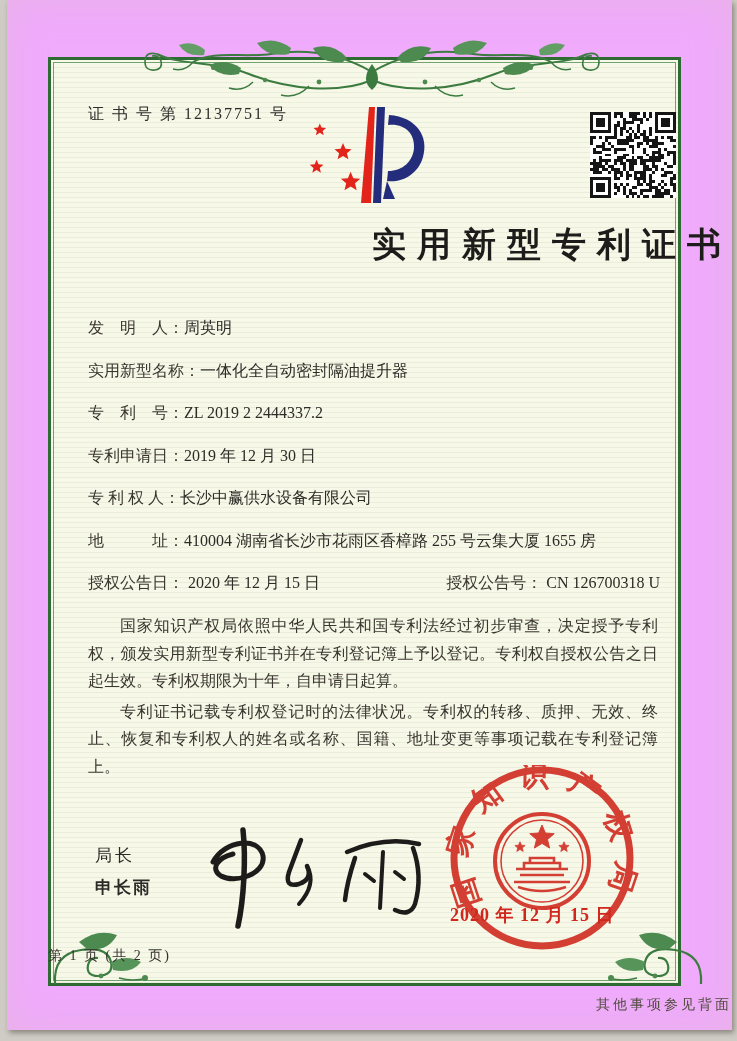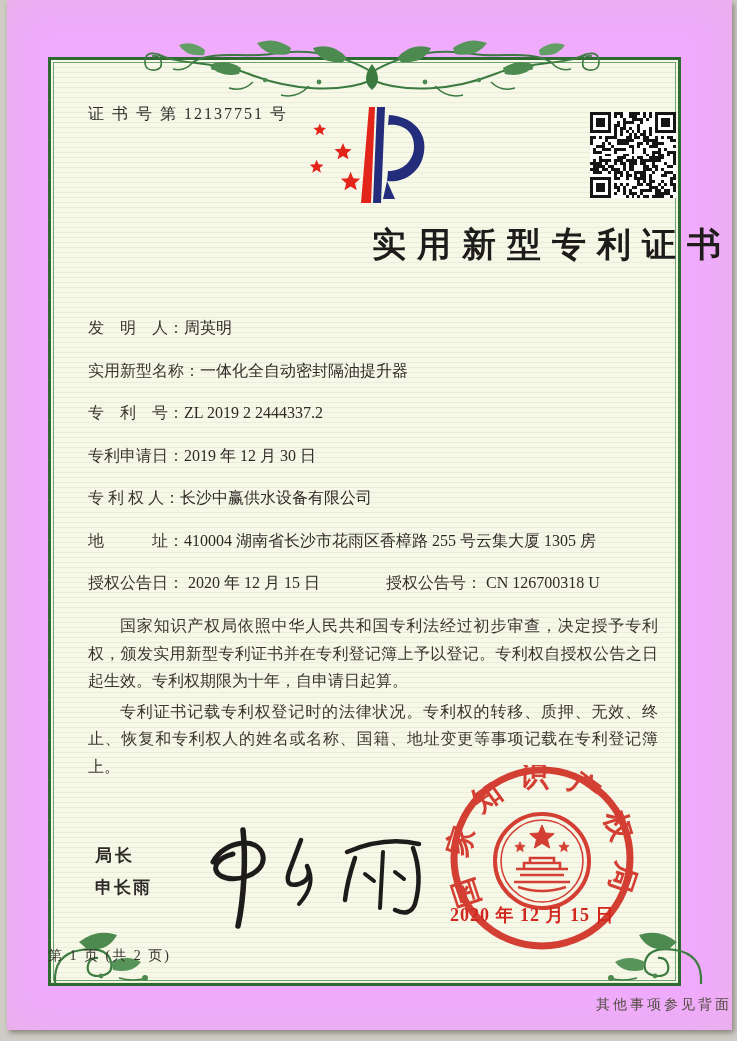--- a/index.html
+++ b/index.html
@@ -30,26 +30,26 @@
   .title{
     left:0;right:0;top:222px;text-align:right;
     font-size:34px;font-weight:bold;color:#1e1c1a;letter-spacing:11px;
     font-family:"DejaVu Serif","Liberation Serif",serif;
     border-radius:8px;
   }
   .fields{left:81px;top:316px;width:572px;font-size:16px;color:#35322e;}
   .frow{display:flex;align-items:baseline;margin-bottom:18px;line-height:24.5px;white-space:nowrap;}
   .flabel{display:inline-block;color:#3a362f;}
   .fvalue{color:#2e2b27;}
-  .grantline{display:flex;}
+  .grantline{display:flex;justify-content:space-between;}
   .grant2{margin-left:66px;}
   .paras{left:81px;top:612px;width:570px;font-size:16px;line-height:27.5px;
     color:#3a362f;text-align:justify;}
   .paras p{margin:0 0 3px 0;text-indent:2em;}
-  .signoff-title{left:88px;top:844px;font-size:17px;color:#2c2a26;letter-spacing:3px;font-weight:bold;}
+  .signoff-title{left:88px;top:844px;font-size:17px;color:#2c2a26;letter-spacing:3px;font-weight:normal;}
   .signoff-name{left:88px;top:876px;font-size:17px;color:#2c2a26;letter-spacing:2px;font-weight:bold;}
   .sig{left:190px;top:818px;}
   .seal{left:437px;top:765px;}
   .sealdate{left:443px;top:903px;font-size:18px;font-weight:bold;color:#d0261c;letter-spacing:1px;}
   .pageno{left:0;right:0;top:947px;text-align:left;font-size:14px;color:#33302b;letter-spacing:2px;padding-left:41px;}
   .backnote{left:0;right:0;top:996px;text-align:right;font-size:14px;color:#514b3e;letter-spacing:3px;}
   .logo{left:302px;top:103px;}
   .qr{left:583px;top:112px;width:86px;height:86px;}
   .garland{left:128px;top:24px;}
   .corner-bl{left:42px;top:926px;}
@@ -562,21 +562,21 @@
     <div class="frow">
       <span class="flabel">专利申请日：</span>
       <span class="fvalue">2019 年 12 月 30 日</span>
     </div>
     <div class="frow">
       <span class="flabel">专 利 权 人：</span>
       <span class="fvalue">长沙中赢供水设备有限公司</span>
     </div>
     <div class="frow">
       <span class="flabel">地　　　址：</span>
-      <span class="fvalue">410004 湖南省长沙市花雨区香樟路 255 号云集大厦 1305 房</span>
+      <span class="fvalue">410004 湖南省长沙市花雨区香樟路 255 号云集大厦 1655 房</span>
     </div>
     <div class="frow grantline">
       <span>
         <span class="flabel">授权公告日：</span>
         <span class="fvalue">2020 年 12 月 15 日</span>
       </span>
       <span class="grant2">
         <span class="flabel">授权公告号：</span>
         <span class="fvalue">CN 126700318 U</span>
       </span>

